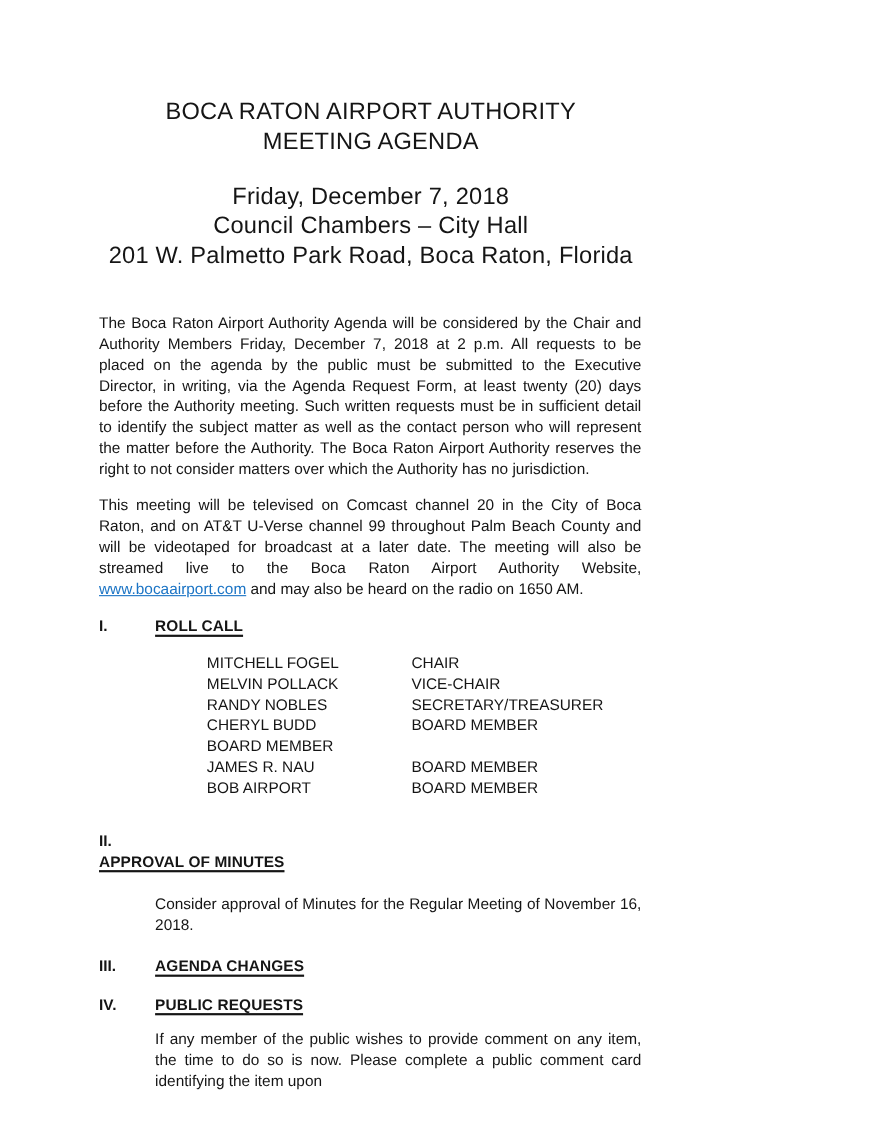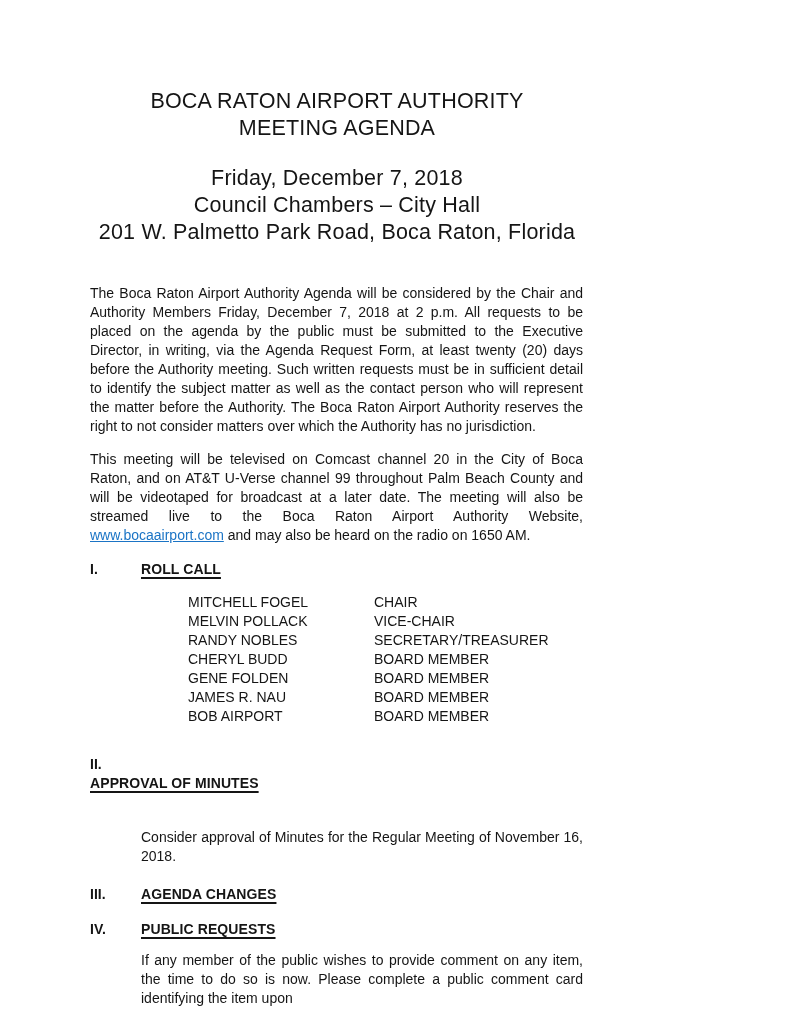--- a/index.html
+++ b/index.html
@@ -74,21 +74,21 @@
   .rc-table { margin-top: 14px; margin-left: 188px; margin-right: 91px; }
   .rc-row { display: flex; }
   .rc-name { flex: none; width: 186px; }
 
   .sec-approval { margin-top: 29px; flex-direction: column; }
   .sub-para {
     margin-left: 141px;
     margin-right: 91px;
     text-align: justify;
   }
-  .approval-body { margin-top: 35px; }
+  .approval-body { margin-top: 19px; }
   .sec-agenda { margin-top: 19px; }
   .sec-public { margin-top: 16px; }
   .public-body { margin-top: 12px; }
 </style>
 </head>
 <body>
 
 <div class="page">
 
   <div class="doc-title center">
@@ -122,21 +122,20 @@
     </div>
     <div class="rc-row">
       <span class="rc-name">RANDY NOBLES</span>
       <span class="rc-title">SECRETARY/TREASURER</span>
     </div>
     <div class="rc-row">
       <span class="rc-name">CHERYL BUDD</span>
       <span class="rc-title">BOARD MEMBER</span>
     </div>
     <div class="rc-row">
-      <span class="rc-name">GENE FOLDEN</span>
       <span class="rc-title">BOARD MEMBER</span>
     </div>
     <div class="rc-row">
       <span class="rc-name">JAMES R. NAU</span>
       <span class="rc-title">BOARD MEMBER</span>
     </div>
     <div class="rc-row">
       <span class="rc-name">BOB AIRPORT</span>
       <span class="rc-title">BOARD MEMBER</span>
     </div>

